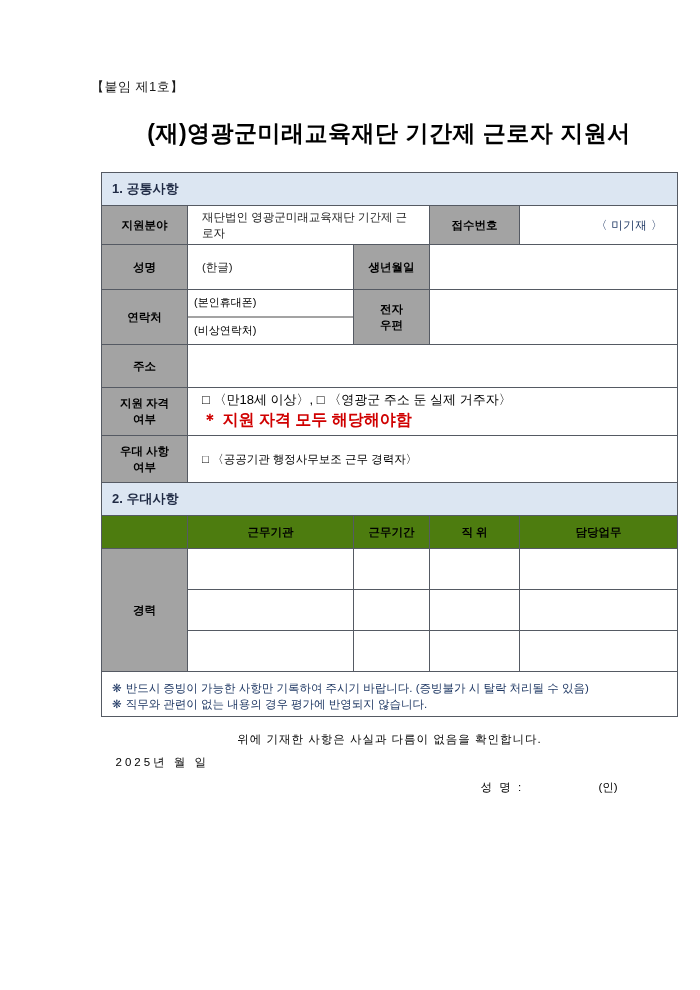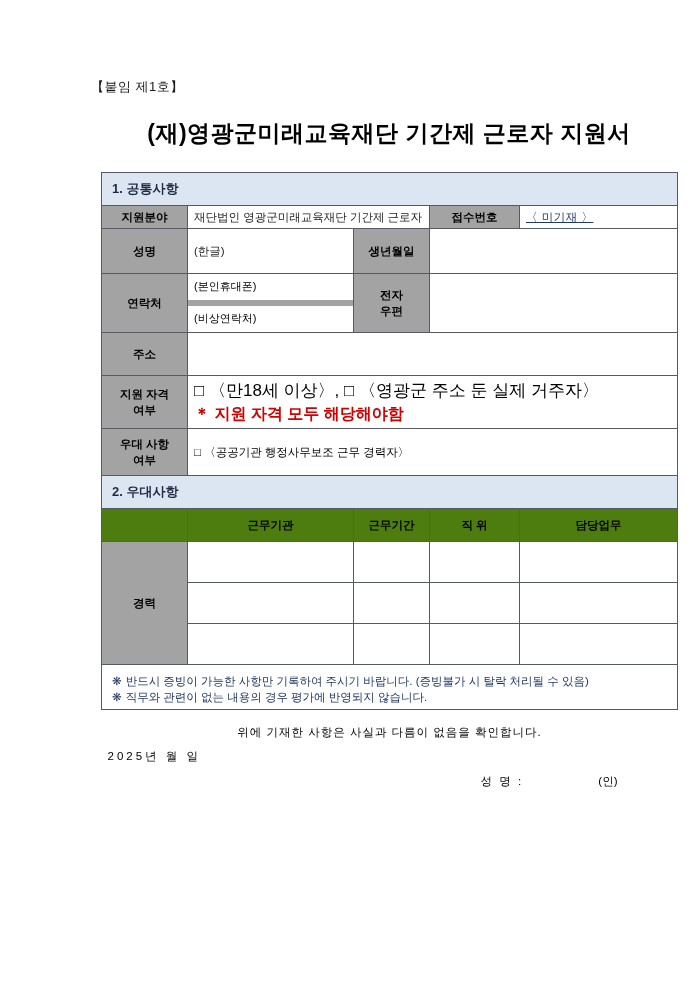--- a/index.html
+++ b/index.html
@@ -47,21 +47,21 @@
     position: absolute;
     left: 62px;
     top: 172px;
     width: 576px;
     border-collapse: collapse;
     table-layout: fixed;
   }
   table.form td {
     border: 1px solid #555a63;
     font-size: 11.5px;
-    padding: 3px 6px;
+    padding: 3px 14px;
     vertical-align: middle;
     line-height: 1.4;
   }
   .section-hd {
     background: #dce6f2;
     font-size: 13px !important;
     font-weight: bold;
     color: #1f2a44;
     height: 26px;
     padding-left: 10px !important;
@@ -71,41 +71,40 @@
     font-weight: bold;
     font-size: 11.5px;
     background: #a3a3a3;
   }
   .cellpad {
     font-size: 11px;
     color: #222;
   }
   .blue-note {
     color: #1f3864;
-    text-align: left;
+    text-align: right;
     font-size: 11.5px;
     letter-spacing: 0.5px;
-    text-decoration: underline;
   }
   .sub-split {
     padding: 0 !important;
   }
   .sub-split div.row-in {
-    border-bottom: 6px solid #a3a3a3;
+    border-bottom: 2px solid #a3a3a3;
     height: 26px;
     display: flex;
     align-items: center;
     padding-left: 6px;
     font-size: 11px;
   }
   .sub-split div.row-in:last-child {
     border-bottom: none;
   }
   .chk {
-    font-size: 17px;
+    font-size: 13px;
   }
   .red-note {
     color: #d00000;
     font-weight: bold;
     font-size: 16px;
     white-space: nowrap;
   }
   .exp-head {
     text-align: center;
     font-weight: bold;

